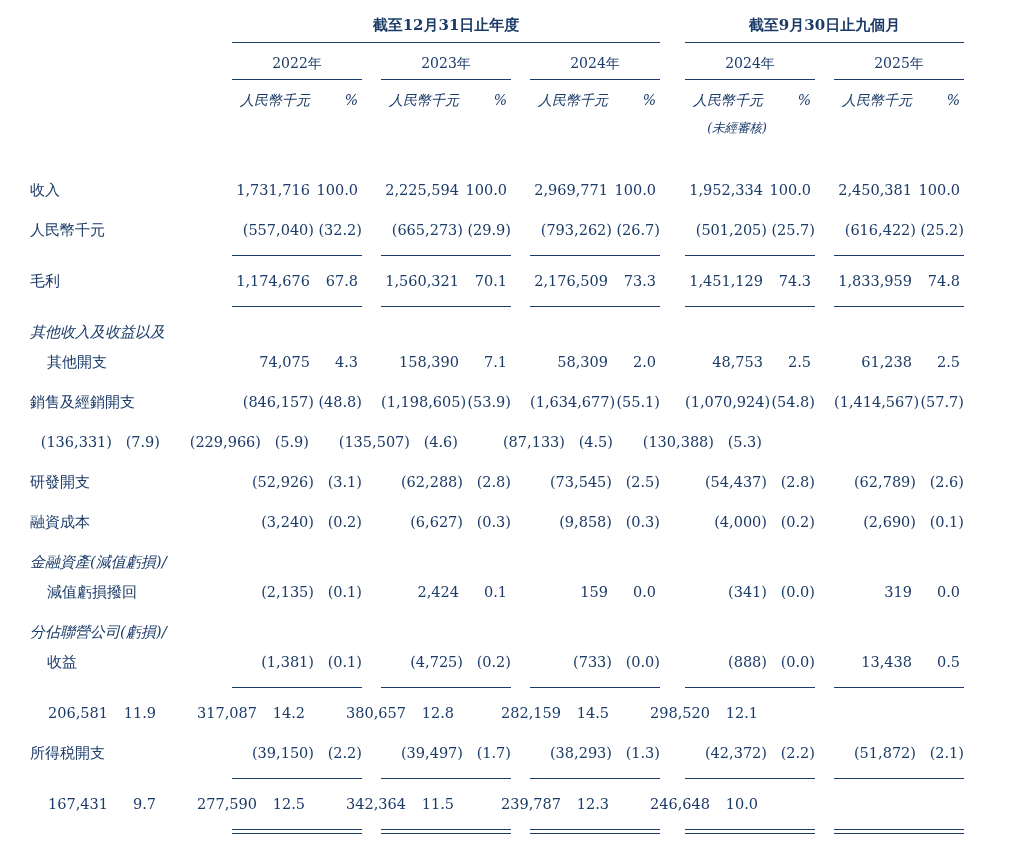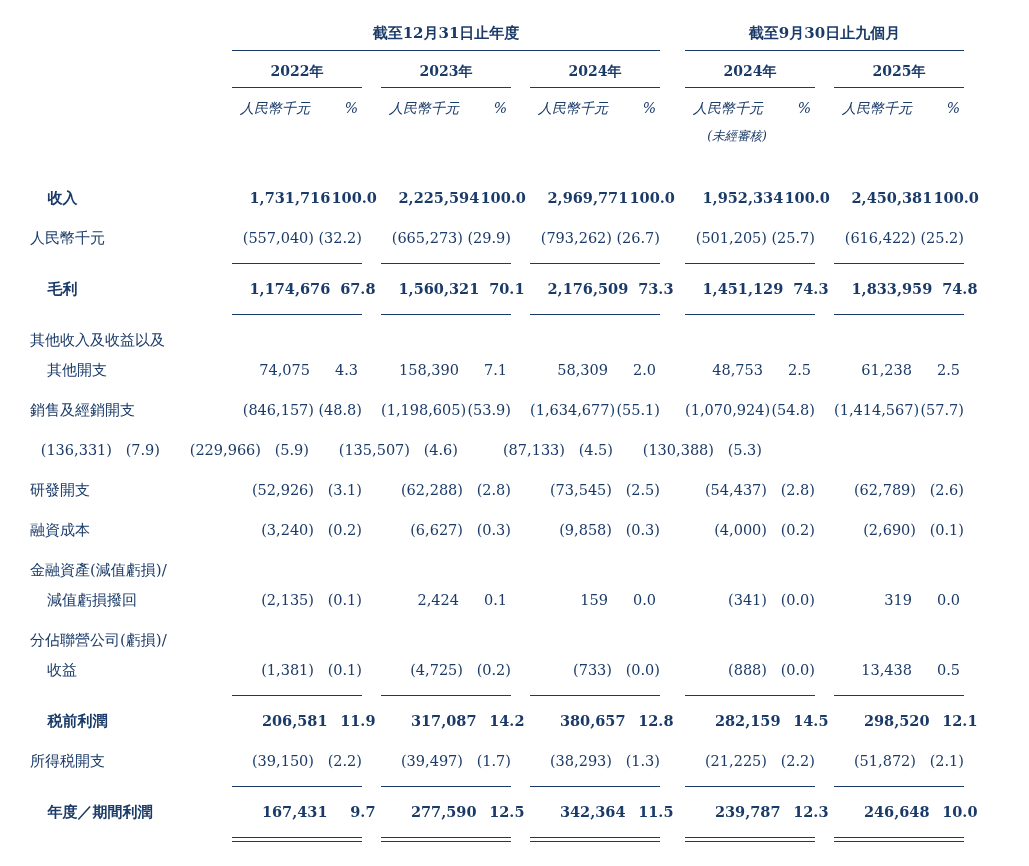--- a/index.html
+++ b/index.html
@@ -4,52 +4,52 @@
 <style>
   :root { --ink: #1a3a68; }
   * { margin: 0; padding: 0; box-sizing: border-box; }
   html, body { background: #ffffff; }
   body {
     width: 1029px; height: 866px; overflow: hidden;
     color: var(--ink);
     font-family: "DejaVu Serif", "Liberation Serif", serif;
     font-size: 15px;
   }
-  .page { padding: 24px 30px 0 30px; }
+  .page { padding: 16px 30px 0 30px; }
 
   .trow { display: flex; align-items: baseline; }
   .c-label { width: 202px; flex: none; line-height: 20px; white-space: nowrap; }
   .c-label.indent { padding-left: 17px; }
 
   .grp { display: flex; width: 130px; flex: none; margin-left: 19px; align-items: baseline; }
   .grp.first { margin-left: 0; }
   .grp.p2start { margin-left: 25px; }
 
   .num { width: 82px; text-align: right; white-space: nowrap; }
   .pct { width: 48px; text-align: right; white-space: nowrap; }
   .val { padding-right: 4px; font-size: 14.5px; line-height: 20px; }
   .val.paren { padding-right: 0; }
-  .bold, .bold .val { font-weight: bold; justify-content: center; }
+  .bold, .bold .val { font-weight: normal; }
 
   
   .period-row { align-items: flex-end; }
   .pspan { text-align: center; font-weight: bold; padding-bottom: 7px;
            border-bottom: 1.5px solid var(--ink); font-size: 15px; }
   .pspan.p1 { width: 428px; flex: none; }
   .pspan.p2 { width: 279px; flex: none; margin-left: 25px; }
   .year-row .ycell { justify-content: center; padding: 12px 0 6px 0;
-           border-bottom: 1.5px solid var(--ink); font-weight: bold; font-size: 14px; text-align: right; }
+           border-bottom: 1.5px solid var(--ink); font-weight: normal; font-size: 14px; text-align: right; }
   .subheader { align-items: flex-start; padding-top: 10px; margin-bottom: 32px; }
   .subheader .unit, .subheader .pct { font-style: italic; font-size: 14px; }
   .numcol { width: 82px; flex: none; text-align: right; }
   .unaudited { font-style: italic; font-size: 12.5px; margin-top: 8px; white-space: nowrap; }
 
   
   .vrow { padding: 10px 0; }
-  .lrow { padding: 10px 0 0 0; }
+  .lrow { padding: 10px 0 0 0; font-style: italic; }
   .rule-row { padding: 5px 0; align-items: center; }
   .rule-row .rule { border-top: 1.5px solid var(--ink); height: 0; }
   .rule-row.double .rule { height: 5px; border-top: 1.5px solid var(--ink);
                            border-bottom: 1.5px solid var(--ink); }
 </style>
 </head>
 <body>
 
 <div class="page">
 
@@ -367,21 +367,20 @@
   <div class="trow rule-row">
     <div class="c-label"></div>
     <div class="grp first rule"></div>
     <div class="grp rule"></div>
     <div class="grp rule"></div>
     <div class="grp p2start rule"></div>
     <div class="grp rule"></div>
   </div>
 
   <div class="trow vrow bold">
-    <div class="c-label">税前利潤</div>
     <div class="grp first">
         <span class="val num">206,581</span>
         <span class="val pct">11.9</span>
       </div>
     <div class="grp">
         <span class="val num">317,087</span>
         <span class="val pct">14.2</span>
       </div>
     <div class="grp">
         <span class="val num">380,657</span>
@@ -405,40 +404,39 @@
       </div>
     <div class="grp">
         <span class="val num paren">(39,497)</span>
         <span class="val pct paren">(1.7)</span>
       </div>
     <div class="grp">
         <span class="val num paren">(38,293)</span>
         <span class="val pct paren">(1.3)</span>
       </div>
     <div class="grp p2start">
-        <span class="val num paren">(21,225)</span>
+        <span class="val num paren">(42,372)</span>
         <span class="val pct paren">(2.2)</span>
       </div>
     <div class="grp">
         <span class="val num paren">(51,872)</span>
         <span class="val pct paren">(2.1)</span>
       </div>
   </div>
 
   <div class="trow rule-row">
     <div class="c-label"></div>
     <div class="grp first rule"></div>
     <div class="grp rule"></div>
     <div class="grp rule"></div>
     <div class="grp p2start rule"></div>
     <div class="grp rule"></div>
   </div>
 
   <div class="trow vrow bold">
-    <div class="c-label">年度／期間利潤</div>
     <div class="grp first">
         <span class="val num">167,431</span>
         <span class="val pct">9.7</span>
       </div>
     <div class="grp">
         <span class="val num">277,590</span>
         <span class="val pct">12.5</span>
       </div>
     <div class="grp">
         <span class="val num">342,364</span>

